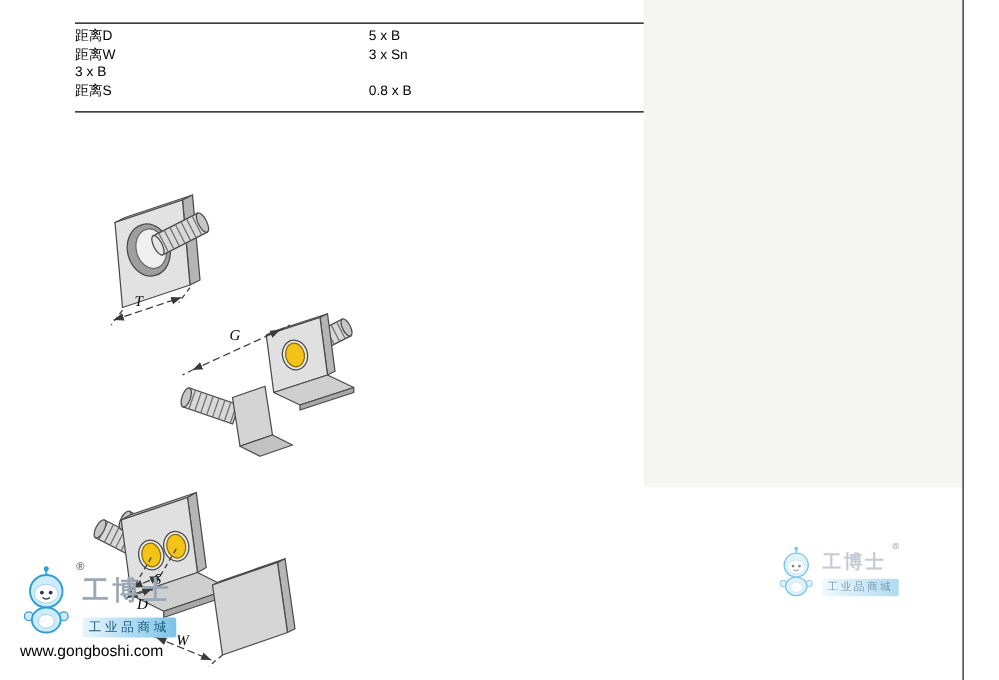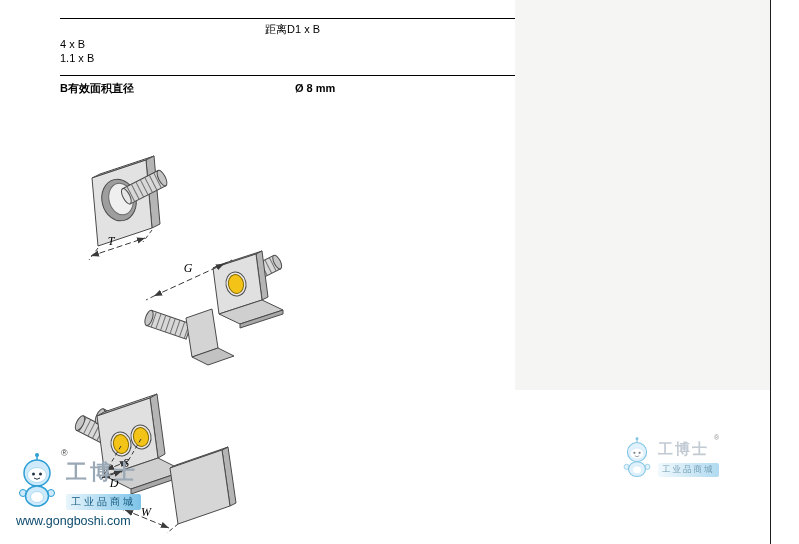--- a/index.html
+++ b/index.html
@@ -4,69 +4,70 @@
 <style>
   * { margin:0; padding:0; box-sizing:border-box; }
   html,body { width:799px; height:544px; background:#ffffff; }
   body { font-family:"Liberation Sans","DejaVu Sans",sans-serif; position:relative; overflow:hidden; color:#000; }
   .page { position:absolute; inset:0; }
 
   .right-panel { position:absolute; left:515px; top:0; width:255px; height:390px; background:#f5f5f3; }
   .right-border { position:absolute; left:770px; top:0; width:1px; height:544px; background:#1c1c1c; }
 
   .spec-table { position:absolute; left:60px; top:18px; width:455px; border-top:1px solid #000; padding-top:3px; font-size:11px; }
-  .spec-row { display:flex; height:14.6px; line-height:14.6px;text-align:right; }
+  .spec-row { display:flex; height:14.6px; line-height:14.6px; }
   .spec-row .lbl { width:235px; }
   .spec-sep { border-top:1.5px solid #000; margin-top:9px; }
   .spec-footer { display:flex; font-weight:bold; padding-top:5px; line-height:14px; }
   .spec-footer .lbl { width:235px; }
 
   .diagrams { position:absolute; left:0; top:0; width:799px; height:544px; }
   .ext { stroke:#3a3a3a; stroke-width:1; stroke-dasharray:4 3; fill:none; }
   .dim { stroke:#3a3a3a; stroke-width:1; stroke-dasharray:6 3; fill:none; }
   .dimlbl { font-family:"Liberation Serif","DejaVu Serif",serif; font-style:italic; font-size:12px; fill:#000; text-anchor:middle; }
   .metal { stroke:#4a4a4a; stroke-width:1; stroke-linejoin:round; }
 
   .wm { position:absolute; }
   .wm-left { left:14px; top:450px; width:185px; height:92px; }
   .wm-right { left:620px; top:434px; width:165px; height:64px; opacity:.6; }
   .wm .mascot { position:absolute; left:0; top:2px; }
   .wm .reg { position:absolute; color:#4a4a4a; }
   .wm-left .reg { left:47px; top:-2px; font-size:9px; }
   .wm-left .brand { position:absolute; left:52px; top:8px; font-size:21px; font-weight:bold; color:#9aa8b6; letter-spacing:3px; white-space:nowrap; }
   .wm-left .tagline { position:absolute; left:52px; top:44px; font-size:10px; color:#14587c; letter-spacing:3px; padding:1px 5px; background:linear-gradient(90deg,#e8f5fc,#7cc3e8); border-radius:2px; white-space:nowrap; }
-  .wm-left .url { position:absolute; left:2px; top:64px; font-size:12.5px; color:#0c4a6e; white-space:nowrap; }
+  .wm-left .url { position:absolute; left:2px; top:64px; font-size:12.5px; color:#000000; white-space:nowrap; }
   .wm-right .reg { left:94px; top:0; font-size:7px; }
   .wm-right .brand { position:absolute; left:38px; top:6px; font-size:15px; font-weight:bold; color:#9aa8b6; letter-spacing:2px; white-space:nowrap; }
   .wm-right .tagline { position:absolute; left:38px; top:29px; font-size:8.5px; color:#14587c; letter-spacing:2px; padding:1px 4px; background:linear-gradient(90deg,#e8f5fc,#7cc3e8); border-radius:2px; white-space:nowrap; }
 </style>
 </head>
 <body>
 
 <div class="page">
 
   <div class="right-panel"></div>
   <div class="right-border"></div>
 
   <div class="spec-table">
     <div class="spec-row">
       <span class="lbl">距离D</span>
-      <span class="val">1 x B</span>
-    </div>
-    <div class="spec-row">
-      <span class="val">4 x B</span>
-    </div>
-    <div class="spec-row">
-      <span class="val">1.1 x B</span>
+      <span class="val">5 x B</span>
+    </div>
+    <div class="spec-row">
+      <span class="lbl">距离W</span>
+      <span class="val">3 x Sn</span>
+    </div>
+    <div class="spec-row">
+      <span class="val">3 x B</span>
+    </div>
+    <div class="spec-row">
+      <span class="lbl">距离S</span>
+      <span class="val">0.8 x B</span>
     </div>
     <div class="spec-sep"></div>
-    <div class="spec-footer">
-      <span class="lbl">B有效面积直径</span>
-      <span class="val">Ø 8 mm</span>
-    </div>
   </div>
 
   <svg class="diagrams" viewBox="0 0 799 544">
     <defs>
       <marker id="arr" viewBox="0 0 10 10" refX="9" refY="5" markerWidth="9" markerHeight="9" orient="auto-start-reverse" markerUnits="userSpaceOnUse">
         <path d="M0,1.5 L9,5 L0,8.5 Z" fill="#3a3a3a"></path>
       </marker>
     </defs>
 
     <g>

